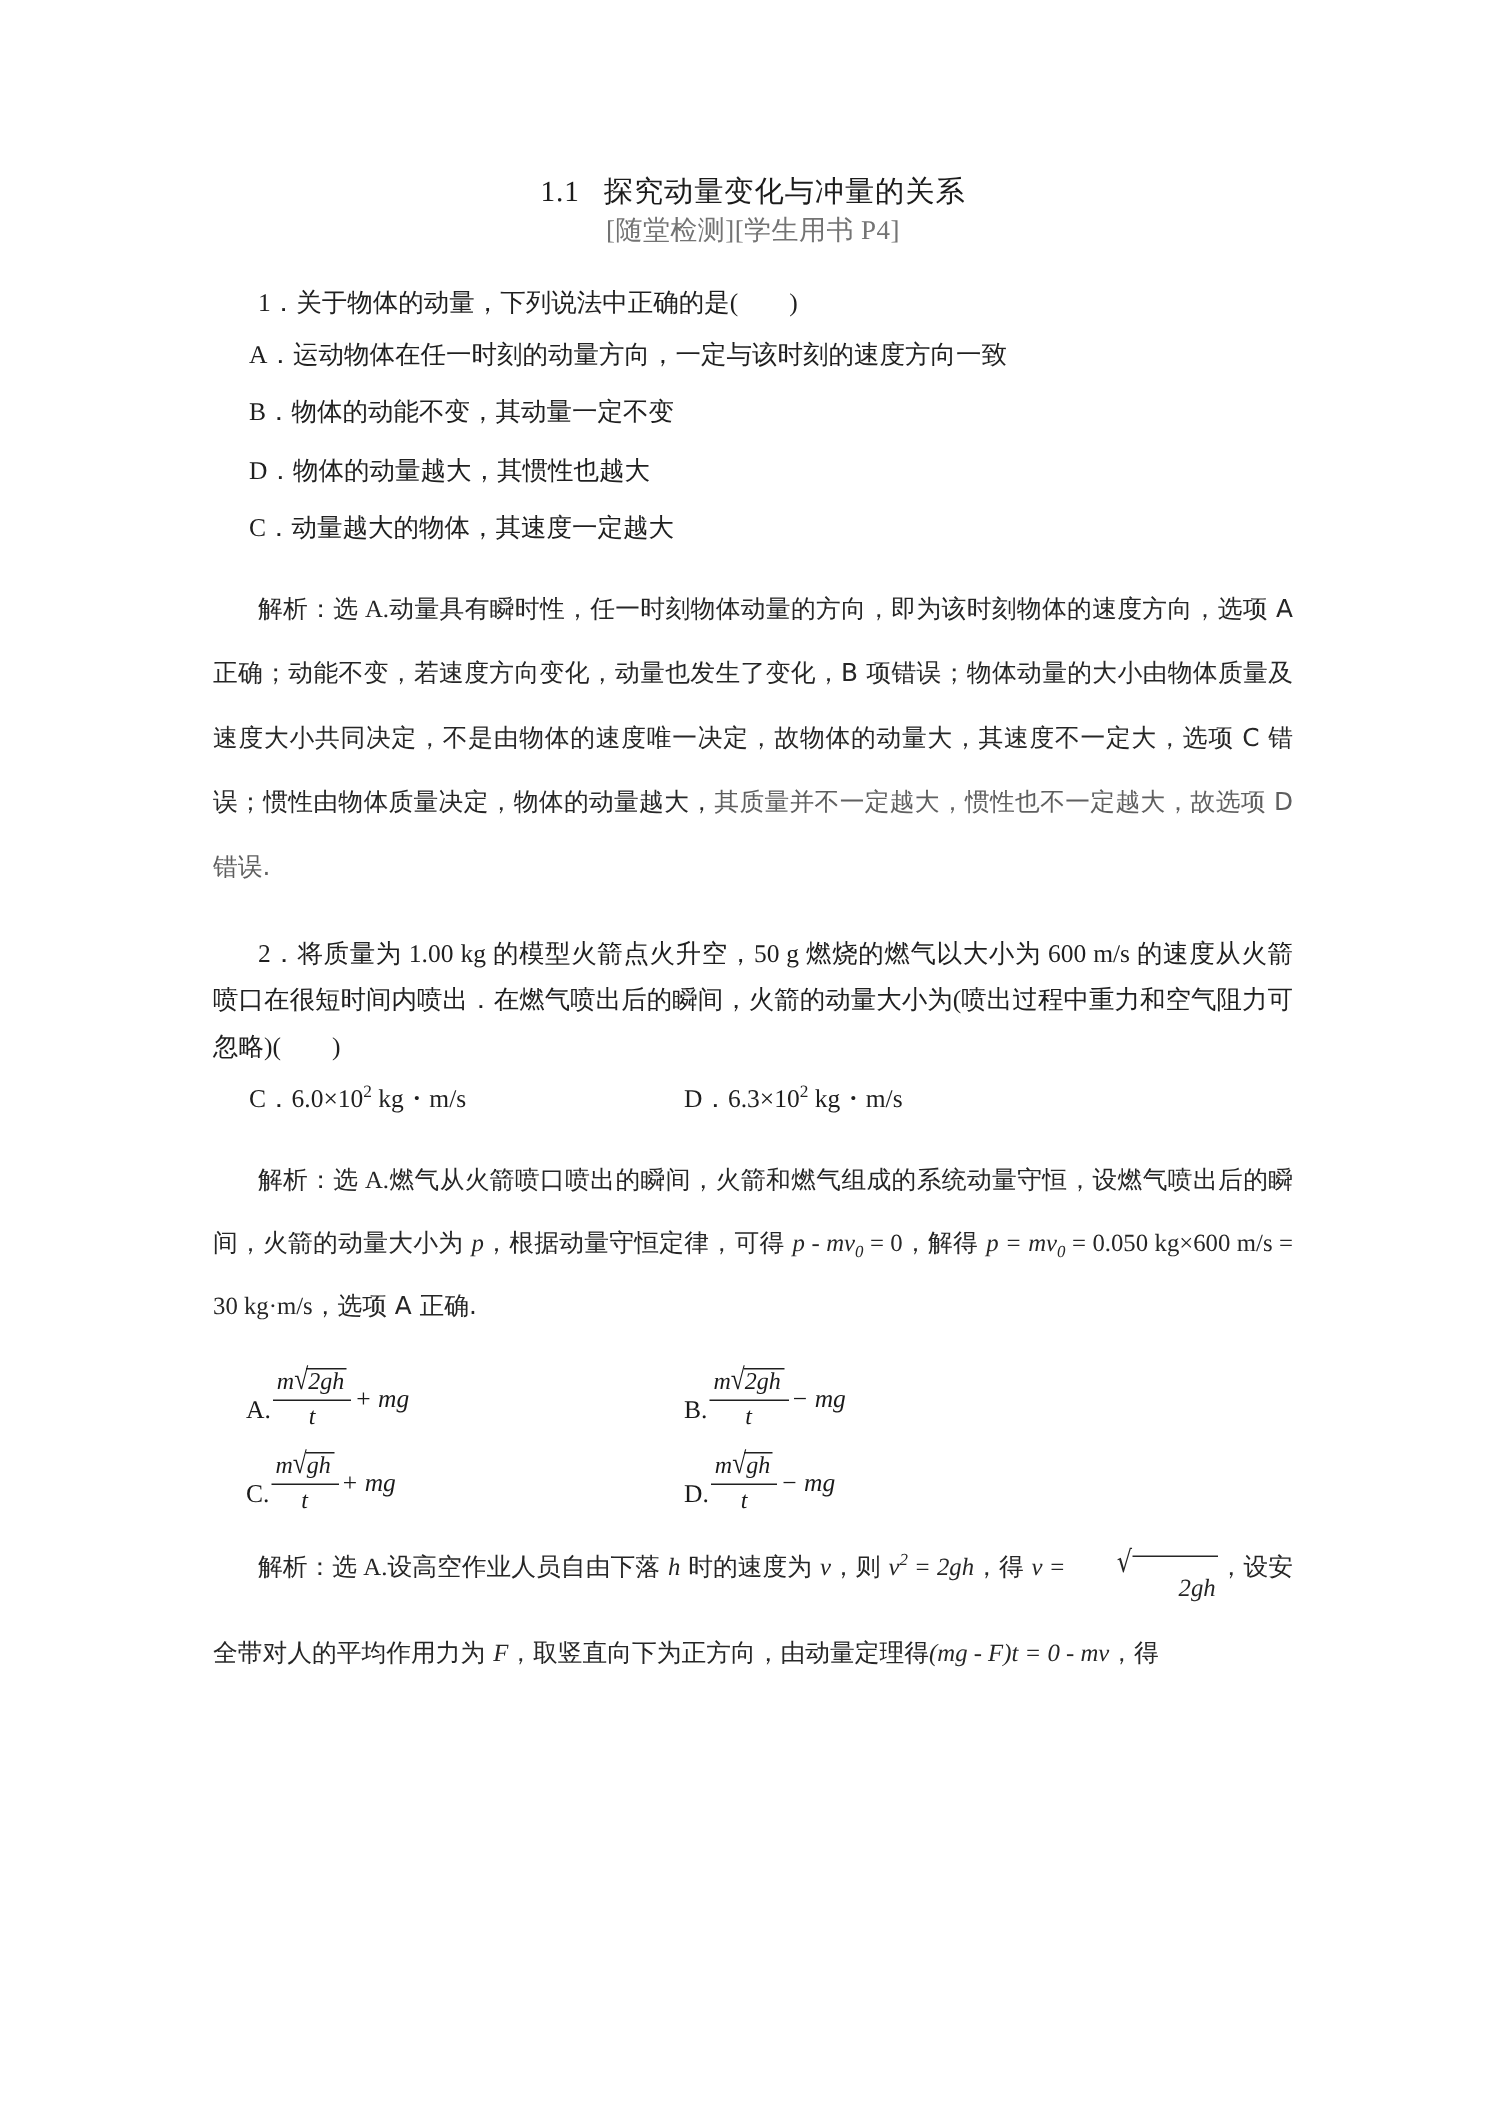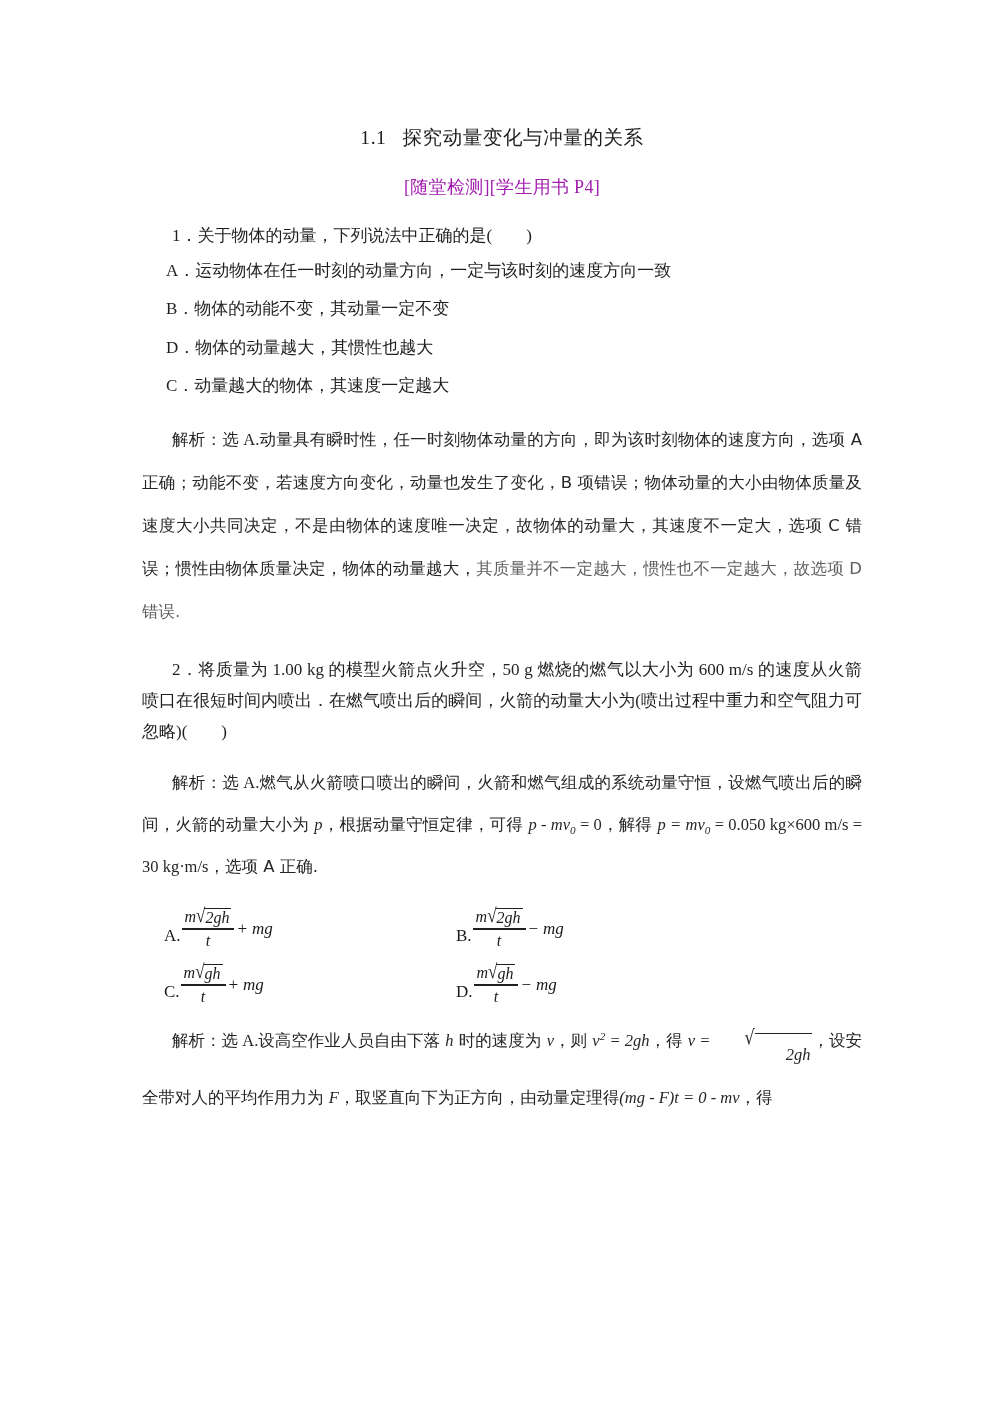--- a/index.html
+++ b/index.html
@@ -11,21 +11,21 @@
   body {
     width: 1000px;
     height: 1414px;
     position: relative;
     font-family: "Liberation Serif", "DejaVu Serif", serif;
     color: #1a1a1a;
     overflow: hidden;
   }
   .page {
     position: absolute;
-    left: 0; top: 12px;
+    left: 0; top: 2px;
     width: 1000px;
     height: 1098px;
     box-sizing: border-box;
     padding: 0;
   }
   .content {
     position: absolute;
     left: 142px;
     top: 0;
     width: 720px;
@@ -37,25 +37,24 @@
     text-align: center;
     font-size: 19.5px;
     letter-spacing: 0.6px;
     color: #1c1c1c;
     font-family: "Liberation Serif", "DejaVu Serif", serif;
   }
   .doc-title .num {
     margin-right: 16px;
   }
   .doc-subtitle {
-    margin-top: 24px;
     text-align: center;
     font-size: 18px;
     letter-spacing: 0.3px;
-    color: #a21caf;
+    color: #737373;
   }
 
   
   .q-block {
     margin-top: 20px;
   }
   .q-stem {
     font-size: 17px;
     line-height: 1.95;
     text-indent: 30px;
@@ -214,20 +213,24 @@
       <div class="opt-line">B．物体的动能不变，其动量一定不变</div>
       <div class="opt-line">D．物体的动量越大，其惯性也越大</div>
       <div class="opt-line">C．动量越大的物体，其速度一定越大</div>
       <div class="explain"><span class="ser">解析：选 A.</span><span>动量具有瞬时性，任一时刻物体动量的方向，即为该时刻物体的速度方向，选项 A 正确；动能不变，若速度方向变化，动量也发生了变化，B 项错误；物体动量的大小由物体质量及速度大小共同决定，不是由物体的速度唯一决定，故物体的动量大，其速度不一定大，选项 C 错误；惯性由物体质量决定，物体的动量越大，</span><span class="gray">其质量并不一定越大，惯性也不一定越大，故选项 D 错误.</span></div>
     </div>
 
     <div class="q-block">
       <div class="q-stem tight">2．将质量为 1.00 kg 的模型火箭点火升空，50 g 燃烧的燃气以大小为 600 m/s 的速度从火箭喷口在很短时间内喷出．在燃气喷出后的瞬间，火箭的动量大小为(喷出过程中重力和空气阻力可忽略)(　　)</div>
 
 
+      <div class="opt-grid">
+        <span><span>C．</span><span>6.0×10</span><sup>2</sup><span> kg・m/s</span></span>
+        <span><span>D．</span><span>6.3×10</span><sup>2</sup><span> kg・m/s</span></span>
+      </div>
 
       <div class="explain dense"><span class="ser">解析：选 A.</span><span>燃气从火箭喷口喷出的瞬间，火箭和燃气组成的系统动量守恒，设燃气喷出后的瞬间，火箭的动量大小为 </span><span class="var">p</span><span>，根据动量守恒定律，可得 </span><span class="var">p - mv</span><sub class="var">0</sub><span class="ser"> = 0</span><span>，解得 </span><span class="var">p = mv</span><sub class="var">0</sub><span class="ser"> = 0.050 kg×600 m/s = 30 kg·m/s</span><span>，选项 A 正确.</span></div>
     </div>
 
     <div class="q-block">
 
       <div class="math-row">
         <span class="cell">
           <span class="opt-tag">A.</span>
           <span class="frac">

